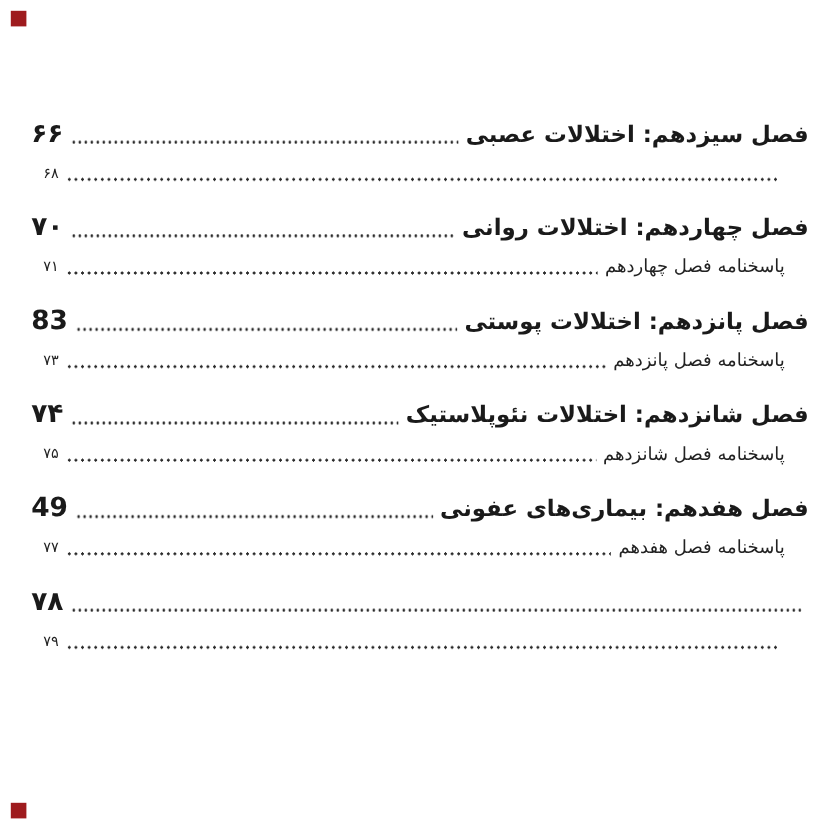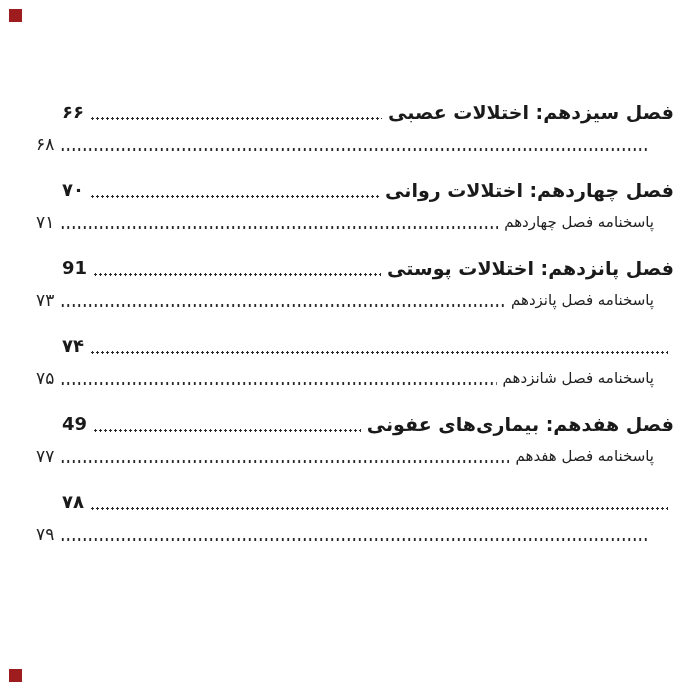--- a/index.html
+++ b/index.html
@@ -69,22 +69,22 @@
     background-position: left bottom;
     background-repeat: repeat-x;
   }
   .row.answer .leader {
     background-size: 5.5px 3px;
     margin-bottom: 5px;
   }
   .row .page-num {
     flex: 0 0 auto;
   }
-  .row.chapter .page-num { font-size: 18px; margin-left: 36px; }
-  .row.answer .page-num { font-size: 17px; }
+  .row.chapter .page-num { font-size: 22px; }
+  .row.answer .page-num { font-size: 12px; }
 </style>
 </head>
 <body>
 
 <div class="page">
 
   <div class="corner-marker top-left" style="background: rgb(158, 27, 30);"></div>
   <div class="corner-marker bottom-left" style="background: rgb(158, 27, 30);"></div>
 
   <div class="toc">
@@ -111,31 +111,32 @@
         <span class="title">پاسخنامه فصل چهاردهم</span>
         <span class="leader"></span>
         <span class="page-num">۷۱</span>
       </div>
     </div>
 
     <div class="toc-group">
       <div class="row chapter">
         <span class="title">فصل پانزدهم: اختلالات پوستی</span>
         <span class="leader"></span>
-        <span class="page-num">91</span>
+        <span class="page-num">83</span>
       </div>
       <div class="row answer">
         <span class="title">پاسخنامه فصل پانزدهم</span>
         <span class="leader"></span>
         <span class="page-num">۷۳</span>
       </div>
     </div>
 
     <div class="toc-group">
       <div class="row chapter">
+        <span class="title">فصل شانزدهم: اختلالات نئوپلاستیک</span>
         <span class="leader"></span>
         <span class="page-num">۷۴</span>
       </div>
       <div class="row answer">
         <span class="title">پاسخنامه فصل شانزدهم</span>
         <span class="leader"></span>
         <span class="page-num">۷۵</span>
       </div>
     </div>
 

